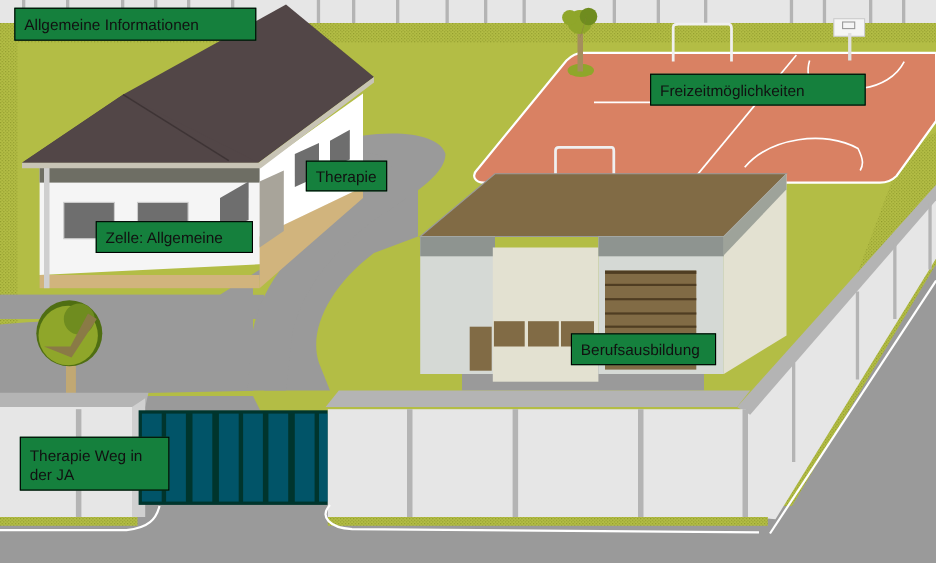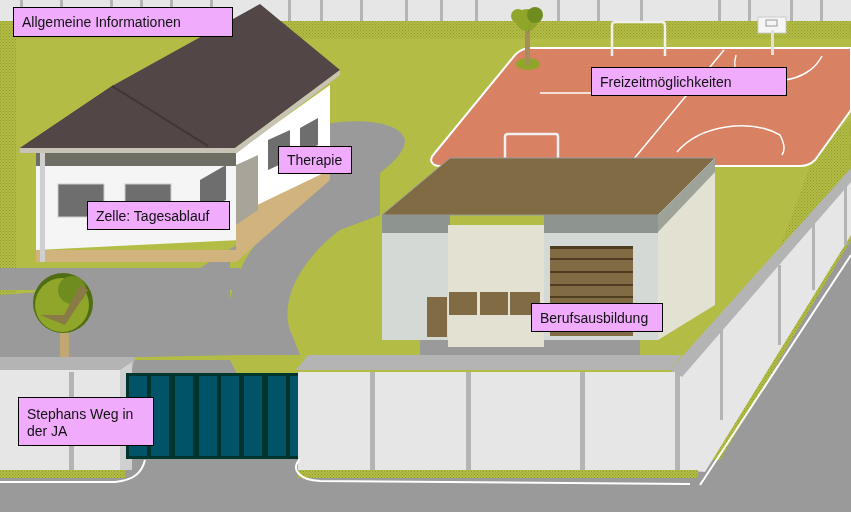--- a/index.html
+++ b/index.html
@@ -1,19 +1,19 @@
 <!DOCTYPE html>
 <html><head>
 <meta charset="utf-8">
 <style>
   html, body { margin:0; padding:0; }
   body { width:851px; height:512px; overflow:hidden; background:#9a9a9a; position:relative; font-family:"Liberation Sans", sans-serif; }
   #scene { position:absolute; left:0; top:0; width:851px; height:512px; }
   .label {
-    position:absolute; background:#f0abfc; border:1px solid #000000;
+    position:absolute; background:#15803d; border:1px solid #000000;
     font-family:"Liberation Sans", sans-serif; font-size:14px; color:#111;
     padding:0 8px; box-sizing:border-box; cursor:pointer; line-height:16px;
     display:flex; align-items:center; white-space:nowrap;
   }
   .label.multi { white-space:normal; align-items:flex-start; padding-top:8px; line-height:17px; }
 </style>
 </head>
 <body>
 
 <svg id="scene" viewBox="0 0 851 512" xmlns="http://www.w3.org/2000/svg">
@@ -185,15 +185,15 @@
         <rect x="675" y="372" width="5" height="100"></rect>
     </g>
     <rect x="298" y="470" width="400" height="8" fill="url(#dots)"></rect>
     <path d="M300,459 C290,470 300,480 320,481 L690,484" fill="none" stroke="#fff" stroke-width="2"></path>
   </g>
 </svg>
 
 <div class="label" style="left:13px;top:7px;width:220px;height:30px;">Allgemeine Informationen</div>
 <div class="label" style="left:278px;top:106px;width:74px;height:28px;margin-top:40px;">Therapie</div>
 <div class="label" style="left:591px;top:67px;width:196px;height:29px;text-align:right;">Freizeitmöglichkeiten</div>
-<div class="label" style="left:87px;top:201px;width:143px;height:29px;">Zelle: Tagesablauf</div>
-<div class="label" style="left:519px;top:303px;width:132px;height:29px;margin-left:12px;">Berufsausbildung</div>
-<div class="label multi" style="left:18px;top:397px;width:136px;height:49px;">Stephans Weg in der JA</div>
+<div class="label" style="left:87px;top:201px;width:143px;height:29px;">Zelle: Allgemeine</div>
+<div class="label" style="left:519px;top:303px;width:132px;height:29px;">Berufsausbildung</div>
+<div class="label multi" style="left:18px;top:397px;width:136px;height:49px;">Therapie Weg in der JA</div>
 
 </body></html>

